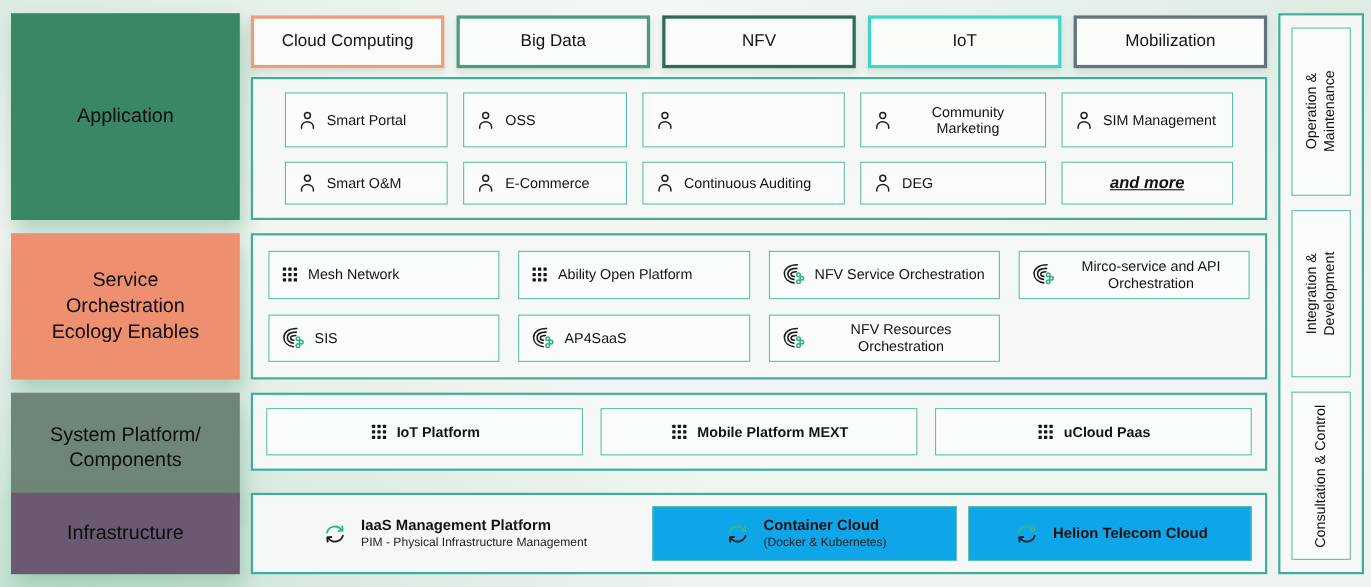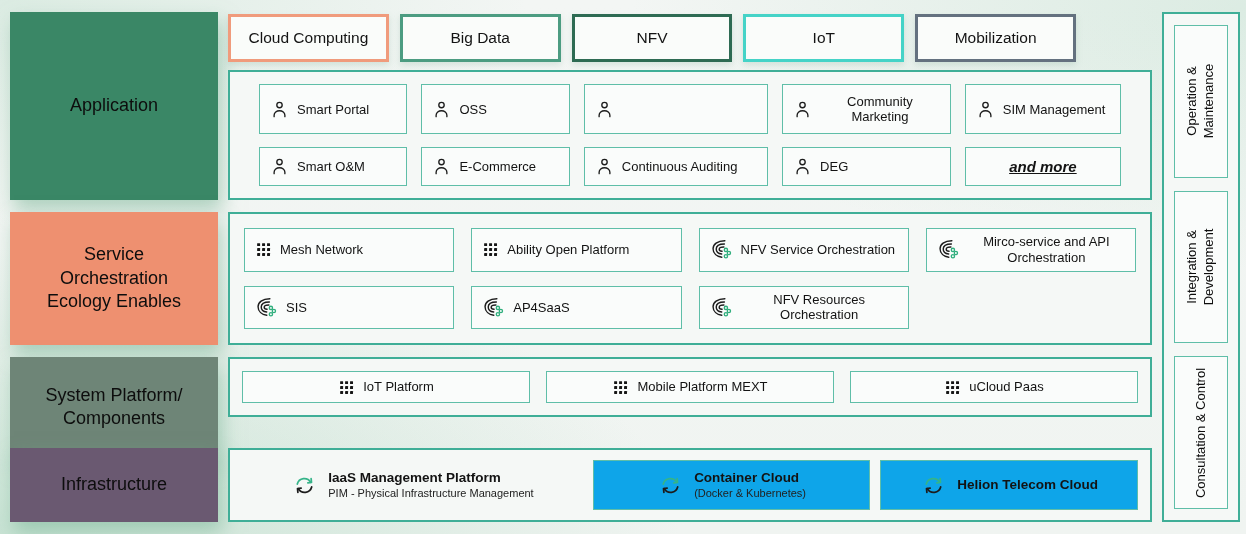--- a/index.html
+++ b/index.html
@@ -26,38 +26,38 @@
     white-space:pre-line;color:#0d0d0d;
     box-shadow:4px 10px 18px rgba(120,180,150,.55);
     box-sizing:border-box;
   }
   .lpos0{top:12px;height:188px;}
   .lpos1{top:212px;height:133px;}
   .lpos2{top:357px;height:100px;}
   .lpos3{top:448px;height:74px;}
   
   .tags-row{
-    position:absolute;left:228px;top:14px;width:848px;height:48px;
+    position:absolute;left:228px;top:14px;width:924px;height:48px;
     display:flex;gap:11px;
   }
   .tag{
     flex:1;background:#fafcfa;border:3px solid #999;
     display:flex;align-items:center;justify-content:center;
     font-size:15.5px;box-sizing:border-box;
     box-shadow:0 3px 6px rgba(130,170,150,.25);
   }
   
   .section{
     position:absolute;left:228px;width:924px;
     border:2px solid #3FAE97;background:#f5f8f6;
     box-sizing:border-box;
   }
   #sec-app{top:70px;height:130px;padding:12px 29px;}
   #sec-service{top:212px;height:133px;padding:14px 14px;}
-  #sec-system{top:357px;height:60px;padding:12px 12px;}
+  #sec-system{top:357px;height:71px;padding:12px 12px;font-weight:bold;}
   #sec-infra{top:448px;height:74px;padding:10px 12px;}
 
   .grid{display:grid;height:100%;box-sizing:border-box;}
   #app-grid{grid-template-columns:.95fr .95fr 1.18fr 1.08fr 1fr;gap:13px 14px;}
   #service-grid{grid-template-columns:1fr 1fr 1fr 1fr;gap:14px 17px;}
   #system-grid{grid-template-columns:1fr 1fr 1fr;gap:0 16px;}
   #infra-grid{grid-template-columns:1.23fr 1fr .93fr;gap:12px 10px;}
 
   .item{
     border:1.5px solid #5FBEA8;background:#fafcfb;

